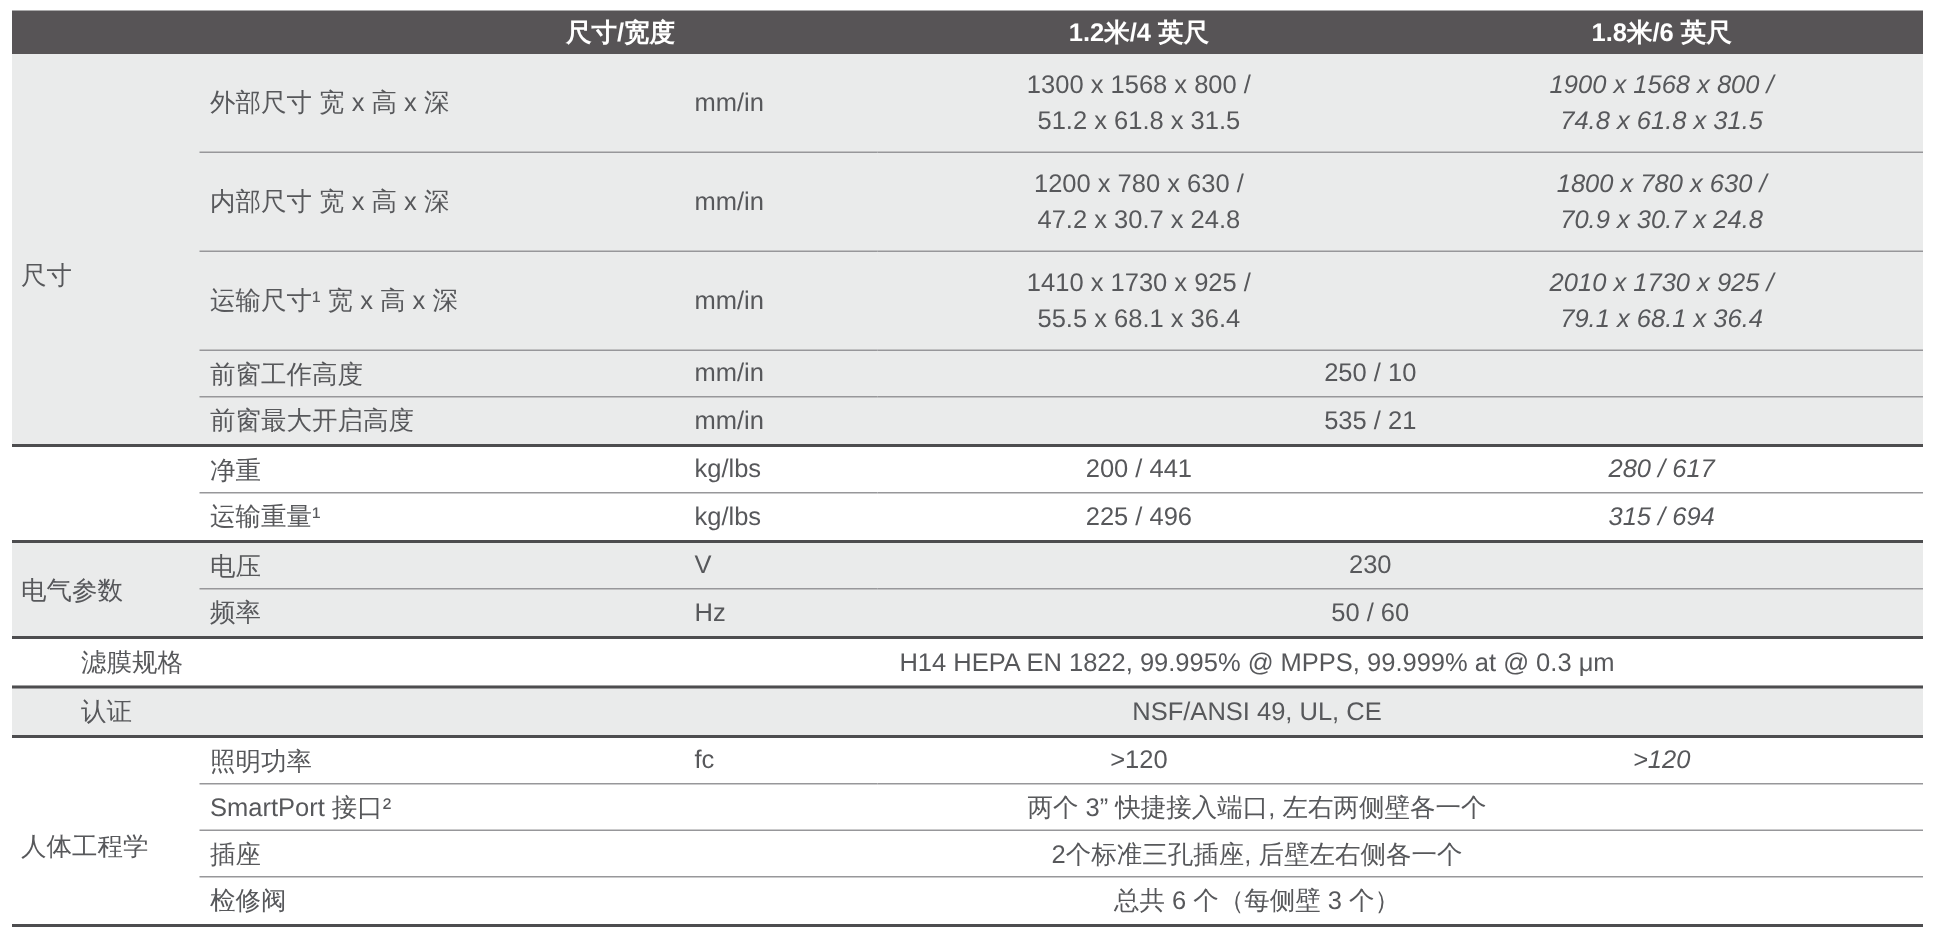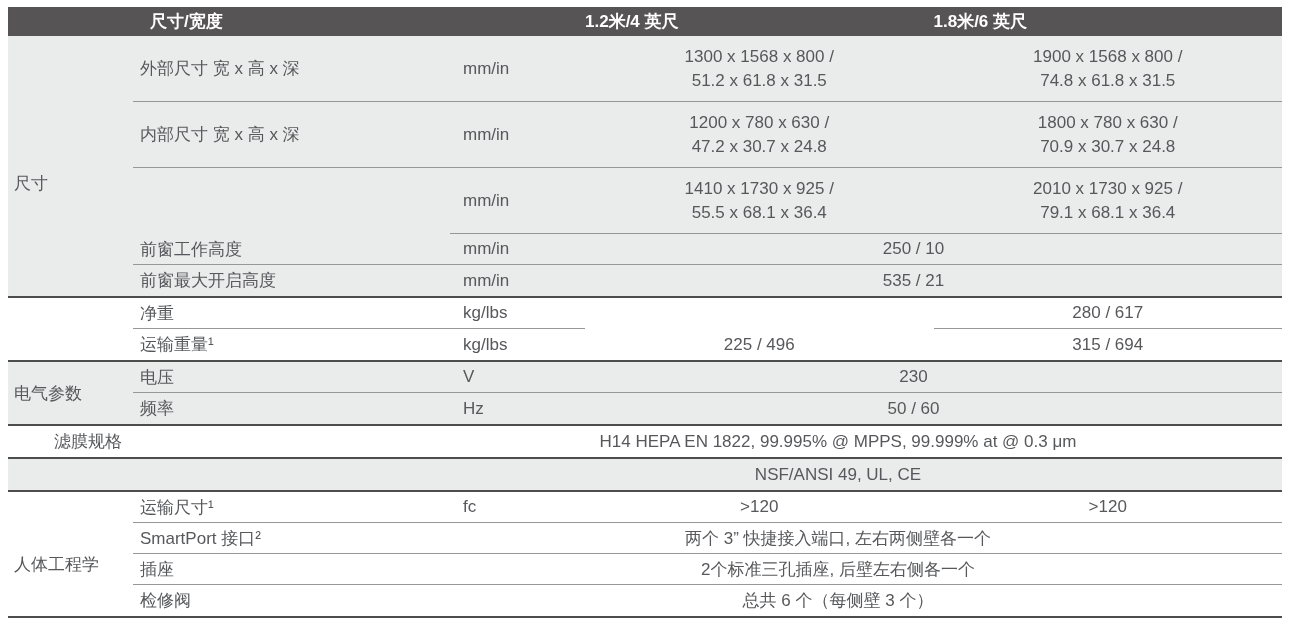--- a/index.html
+++ b/index.html
@@ -15,22 +15,22 @@
   
   .thead {
     display: grid;
     grid-template-columns: 125px 317px 135px 1fr 1fr;
     background: #575456;
     color: #ffffff;
     font-weight: bold;
     height: 29px;
     align-items: center;
   }
-  .thead .h-title { grid-column: 2; padding-left: 17px; }
-  .thead .h-col { text-align: left; }
+  .thead .h-title { grid-column: 2; padding-left: 17px; text-align: right; }
+  .thead .h-col { text-align: center; }
   .thead .h-col-a { grid-column: 4; }
   .thead .h-col-b { grid-column: 5; }
 
   
   .section {
     display: grid;
     grid-template-columns: 125px 317px 135px 1fr 1fr;
     border-top: 2px solid #4d4d4f;
   }
   .section.first { border-top: none; }
@@ -44,21 +44,21 @@
     align-items: center;
   }
   .cell.h2 { min-height: 66px; }
   .rb { border-bottom: 1px solid #97979a; text-align: center; }
 
   .group-cell { grid-column: 1; padding-left: 6px; }
   .group-wide { grid-column: 1 / 3; padding-left: 6px; margin-left: 40px; }
   .lbl  { grid-column: 2; padding-left: 7px; }
   .unit { grid-column: 3; padding-left: 13px; }
   .va   { grid-column: 4; }
-  .vb   { grid-column: 5; }
+  .vb   { grid-column: 5; font-style: italic; }
   .va, .vb {
     justify-content: center;
     text-align: center;
     white-space: pre-line;
     line-height: 24px;
   }
   .span2 { grid-column: 4 / 6; justify-content: center; text-align: center; padding-right: 40px; }
   .span3 { grid-column: 3 / 6; justify-content: center; text-align: center; padding-right: 56px; }
 </style>
 </head>
@@ -82,39 +82,41 @@
     <div class="cell vb h2 rb">1900 x 1568 x 800 /
 74.8 x 61.8 x 31.5</div>
 
     <div class="cell lbl h2 rb">内部尺寸 宽 x 高 x 深</div>
     <div class="cell unit h2 rb">mm/in</div>
     <div class="cell va h2 rb">1200 x 780 x 630 /
 47.2 x 30.7 x 24.8</div>
     <div class="cell vb h2 rb">1800 x 780 x 630 /
 70.9 x 30.7 x 24.8</div>
 
+    <div class="cell lbl h2 rb">运输尺寸¹ 宽 x 高 x 深</div>
     <div class="cell unit h2 rb">mm/in</div>
     <div class="cell va h2 rb">1410 x 1730 x 925 /
 55.5 x 68.1 x 36.4</div>
     <div class="cell vb h2 rb">2010 x 1730 x 925 /
 79.1 x 68.1 x 36.4</div>
 
     <div class="cell lbl rb">前窗工作高度</div>
     <div class="cell unit rb">mm/in</div>
     <div class="cell span2 rb">250 / 10</div>
 
     <div class="cell lbl">前窗最大开启高度</div>
     <div class="cell unit">mm/in</div>
     <div class="cell span2">535 / 21</div>
   </div>
 
   <div class="section white">
 
     <div class="cell lbl rb">净重</div>
     <div class="cell unit rb">kg/lbs</div>
+    <div class="cell va rb">200 / 441</div>
     <div class="cell vb rb">280 / 617</div>
 
     <div class="cell lbl">运输重量¹</div>
     <div class="cell unit">kg/lbs</div>
     <div class="cell va">225 / 496</div>
     <div class="cell vb">315 / 694</div>
   </div>
 
   <div class="section gray">
     <div class="cell lbl rb">电压</div>
@@ -127,27 +129,28 @@
     <div class="cell unit">Hz</div>
     <div class="cell span2">50 / 60</div>
   </div>
 
   <div class="section white">
     <div class="cell group-wide">滤膜规格</div>
     <div class="cell span3">H14 HEPA EN 1822, 99.995% @ MPPS, 99.999% at @ 0.3 μm</div>
   </div>
 
   <div class="section gray">
+    <div class="cell group-wide">认证</div>
     <div class="cell span3">NSF/ANSI 49, UL, CE</div>
   </div>
 
   <div class="section white">
     <div class="cell group-cell" style="grid-row: 1 / span 4; margin-top: 21px;">人体工程学</div>
 
-    <div class="cell lbl rb">运输尺寸¹</div>
+    <div class="cell lbl rb">照明功率</div>
     <div class="cell unit rb">fc</div>
     <div class="cell va rb">&gt;120</div>
     <div class="cell vb rb">&gt;120</div>
 
     <div class="cell lbl rb">SmartPort 接口²</div>
     <div class="cell span3 rb">两个 3” 快捷接入端口, 左右两侧壁各一个</div>
 
     <div class="cell lbl rb">插座</div>
     <div class="cell span3 rb">2个标准三孔插座, 后壁左右侧各一个</div>
 

